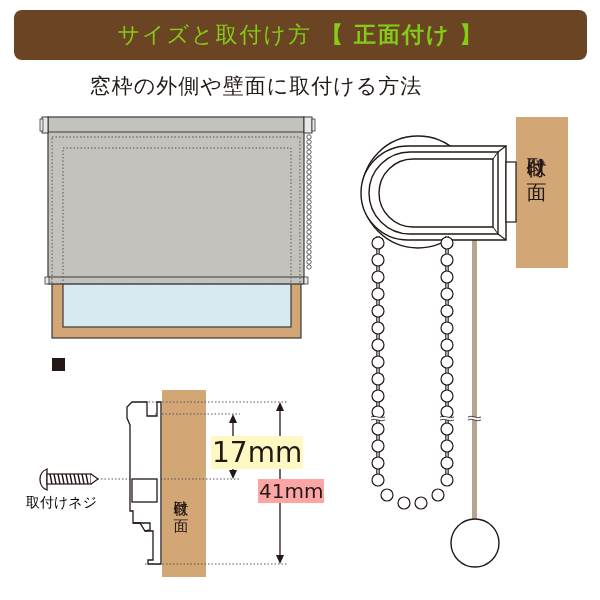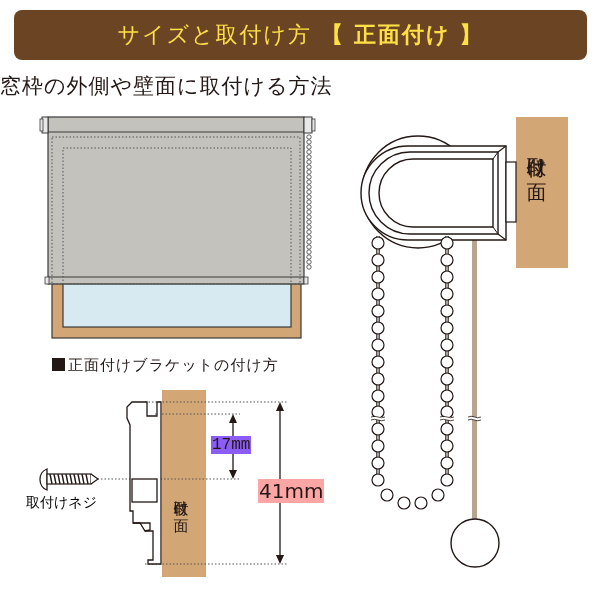--- a/index.html
+++ b/index.html
@@ -1,30 +1,30 @@
 <!DOCTYPE html>
 <html><head>
   <meta charset="utf-8">
   <style>
     html, body { margin: 0; padding: 0; background: #ffffff; }
     body { width: 600px; height: 600px; position: relative; overflow: hidden;
            font-family: "DejaVu Sans", "Liberation Sans", sans-serif; color: #231815; }
     .banner { position: absolute; left: 14px; top: 10px; width: 573px; height: 50px;
               background: #6B4523; border-radius: 8px; display: flex; align-items: center; justify-content: center; }
-    .banner-text { color: #fde047; font-size: 22px; letter-spacing: 2px; white-space: nowrap; }
+    .banner-text { color: #84cc16; font-size: 22px; letter-spacing: 2px; white-space: nowrap; }
     .banner-text .em { font-weight: bold; }
-    .subtitle { position: absolute; left: 0; top: 72px; width: 512px; 
+    .subtitle { position: absolute; left: 0; top: 72px; width: 512px; text-align: center;
                 font-size: 21px; letter-spacing: 1px; color: #231815; }
     .section-title { position: absolute; left: 52px; top: 356px; font-size: 15px; letter-spacing: 1px; color: #231815; }
     .section-title .sq { display: inline-block; width: 13px; height: 13px; background: #231815; margin-right: 3px; vertical-align: -1px; }
     svg { position: absolute; left: 0; top: 0; }
     .vlabel { position: absolute; writing-mode: vertical-rl; text-orientation: upright; color: #231815; }
     .mount-label-top { left: 524px; top: 142px; font-size: 20px; letter-spacing: 1px; }
     .mount-label-bottom { left: 171px; top: 490px; font-size: 15px; letter-spacing: 0px; }
-    .dim-17 { position: absolute; left: 211px; top: 436px; font-size: 16px; color: #231815; background: #8b5cf6; padding: 0 1px; font-family: Liberation Mono, monospace; }
+    .dim-17 { position: absolute; left: 211px; top: 436px; font-size: 28px; color: #231815; background: #fef9c3; padding: 0 1px; }
     .dim-41 { position: absolute; left: 258px; top: 479px; font-size: 20px; color: #231815; background: #fca5a5; padding: 0 1px; }
     .screw-label { position: absolute; left: 26px; top: 494px; font-size: 14px; color: #000000; }
   </style>
 </head>
 <body>
 
 <div class="banner">
   <div class="banner-text">
     <span>サイズと取付け方</span>
     <span class="em">【</span>
@@ -196,19 +196,19 @@
       <line x1="280" y1="406" x2="280" y2="560" stroke-width="1.3"></line>
       <path d="M 280 402 L 276 411 L 284 411 Z" stroke="none"></path>
       <path d="M 280 564 L 276 555 L 284 555 Z" stroke="none"></path>
     </g>
   </g>
 </svg>
 
 <div class="vlabel mount-label-top">取付け面</div>
 
 <div class="section-title">
-  <span class="sq"></span><span>正面付けブラケットの付け方</span>
+  <span class="sq"></span>
 </div>
 
 <div class="vlabel mount-label-bottom">取付け面</div>
 <div class="screw-label">取付けネジ</div>
 <div class="dim-17">17mm</div>
 <div class="dim-41">41mm</div>
 
 </body></html>

